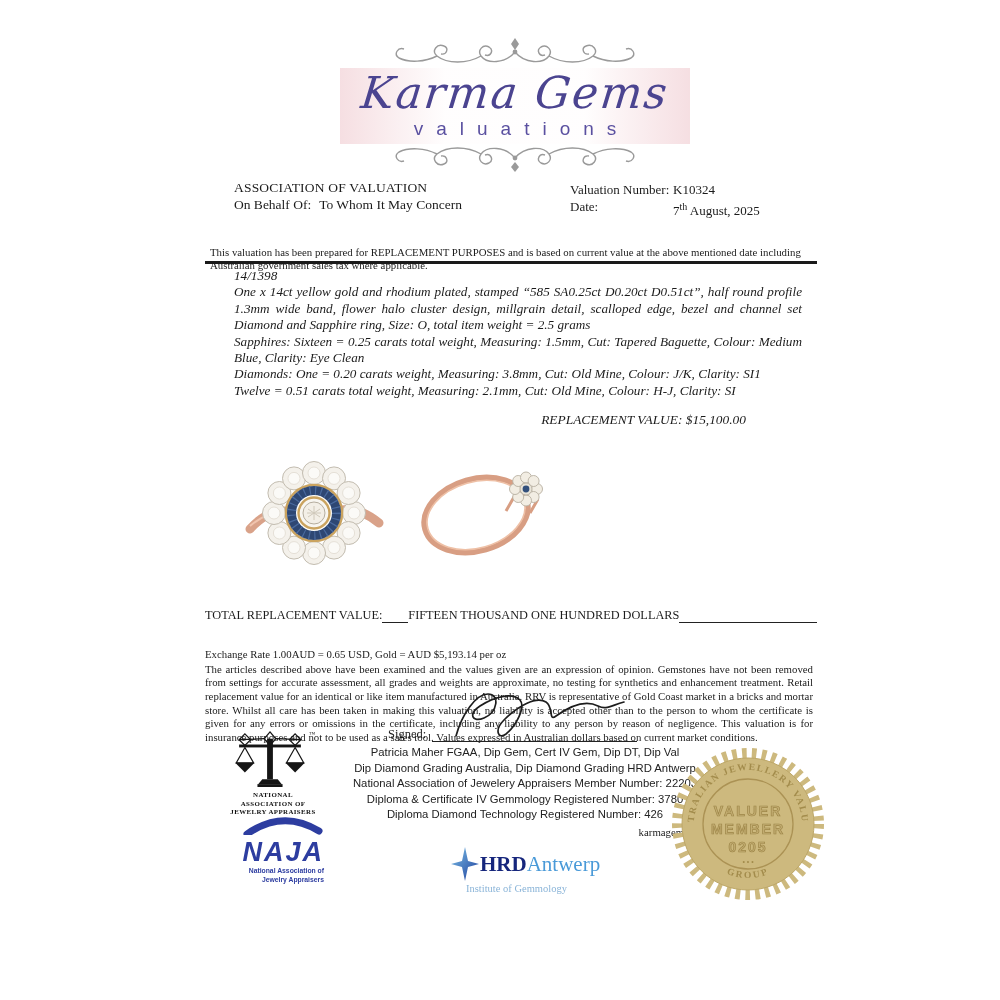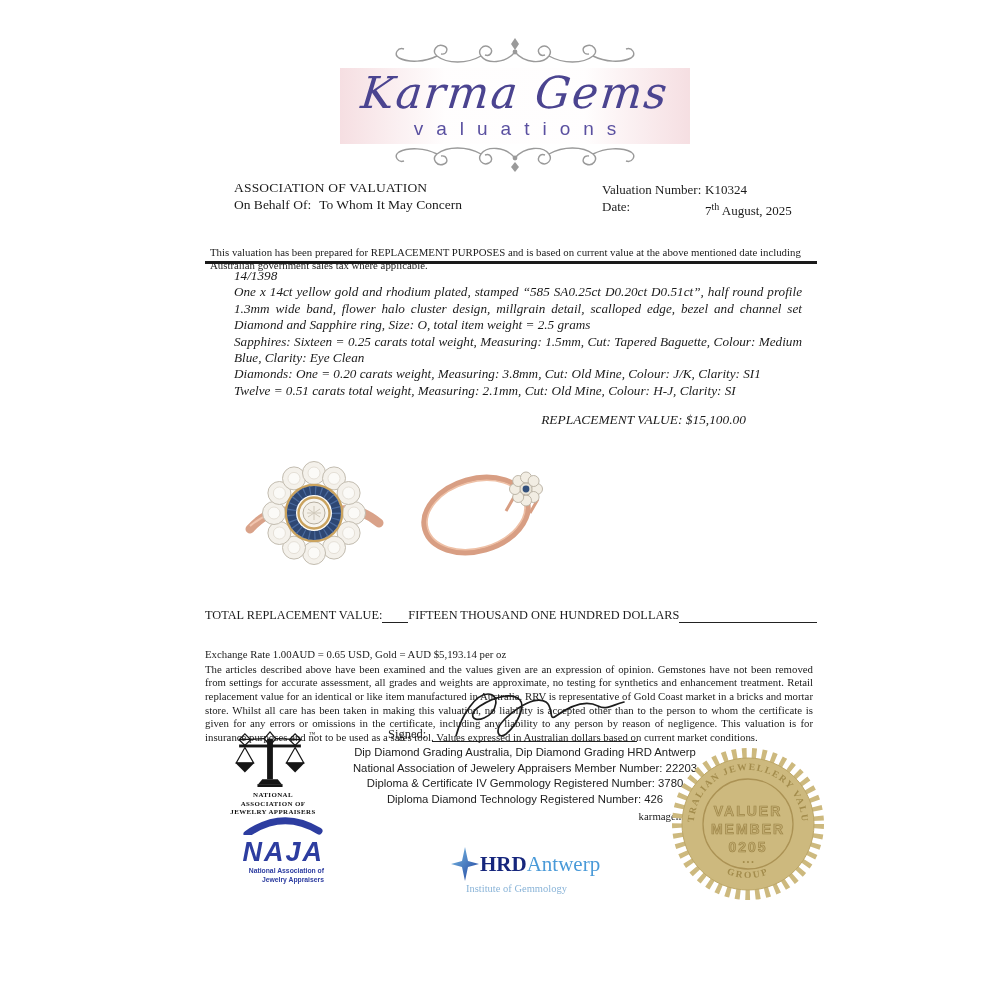--- a/index.html
+++ b/index.html
@@ -13,21 +13,21 @@
     background:linear-gradient(90deg,rgba(238,196,202,.55),rgba(255,246,247,.15) 30%,rgba(255,246,247,.15) 70%,rgba(238,196,202,.55));}
   .brand-script{font-family:"DejaVu Serif",serif;font-style:italic;font-size:44px;line-height:46px;
     color:#4b4490;letter-spacing:2px;transform:skewX(-6deg);}
   .brand-sub{font-family:"Liberation Sans",sans-serif;font-size:19px;letter-spacing:13px;
     color:#5a50a0;margin-top:2px;text-indent:13px;}
 
   
   .cert-head{position:absolute;left:234px;top:179px;width:360px;font-size:13.5px;line-height:17px;}
   .cert-title{letter-spacing:.2px;}
   .behalf-label{display:inline-block;width:82px;}
-  .meta{position:absolute;left:602px;top:181px;font-size:13px;line-height:17px;}
+  .meta{position:absolute;left:570px;top:181px;font-size:13px;line-height:17px;}
   .meta-row{display:flex;}
   .meta-label{width:103px;}
   sup{font-size:10px;text-align:center;}
 
   
   .notice{position:absolute;left:210px;top:235px;width:592px;font-size:10.8px;line-height:12.8px;}
   .rule-thick{position:absolute;left:205px;top:261px;width:612px;height:3px;background:#1a1a1a;}
 
   
   .desc{position:absolute;left:234px;top:268px;width:568px;
@@ -225,20 +225,21 @@
                C90,20 108,10 118,16 C126,21 120,36 128,30 C142,20 158,14 170,20
                C178,24 182,20 196,16" fill="none" stroke="#1d1d1d" stroke-width="1.7" stroke-linecap="round"></path>
     </svg>
     <div class="sign-row">
       <span>Signed:</span>
       <span class="sign-line"></span>
     </div>
   </div>
 
   <div class="creds">
+    <div>Patricia Maher FGAA, Dip Gem, Cert IV Gem, Dip DT, Dip Val</div>
     <div>Dip Diamond Grading Australia, Dip Diamond Grading HRD Antwerp</div>
     <div>National Association of Jewelery Appraisers Member Number: 22203</div>
     <div>Diploma &amp; Certificate IV Gemmology Registered Number: 3780</div>
     <div>Diploma Diamond Technology Registered Number: 426</div>
     <div class="email">karmagems@bigpond.com</div>
   </div>
 
   <div class="scales-block">
     <svg width="78" height="56" viewBox="0 0 80 58">
       <g stroke="#151515" fill="none" stroke-width="1.3">

